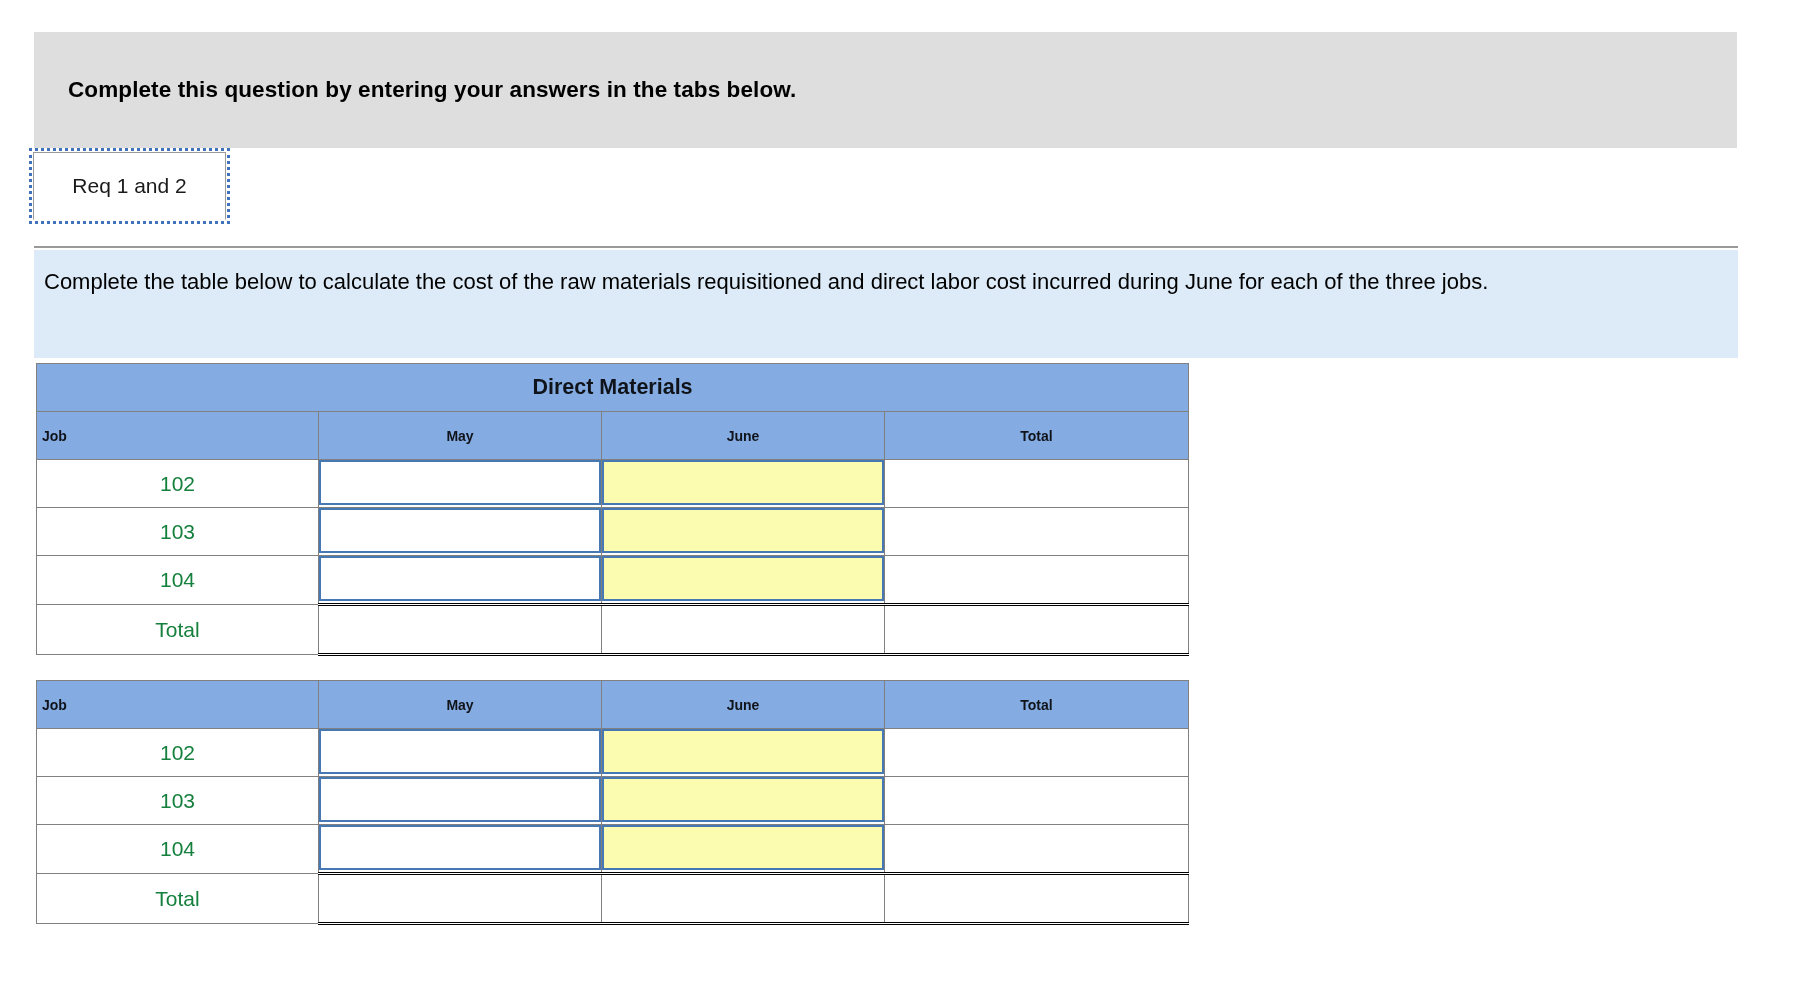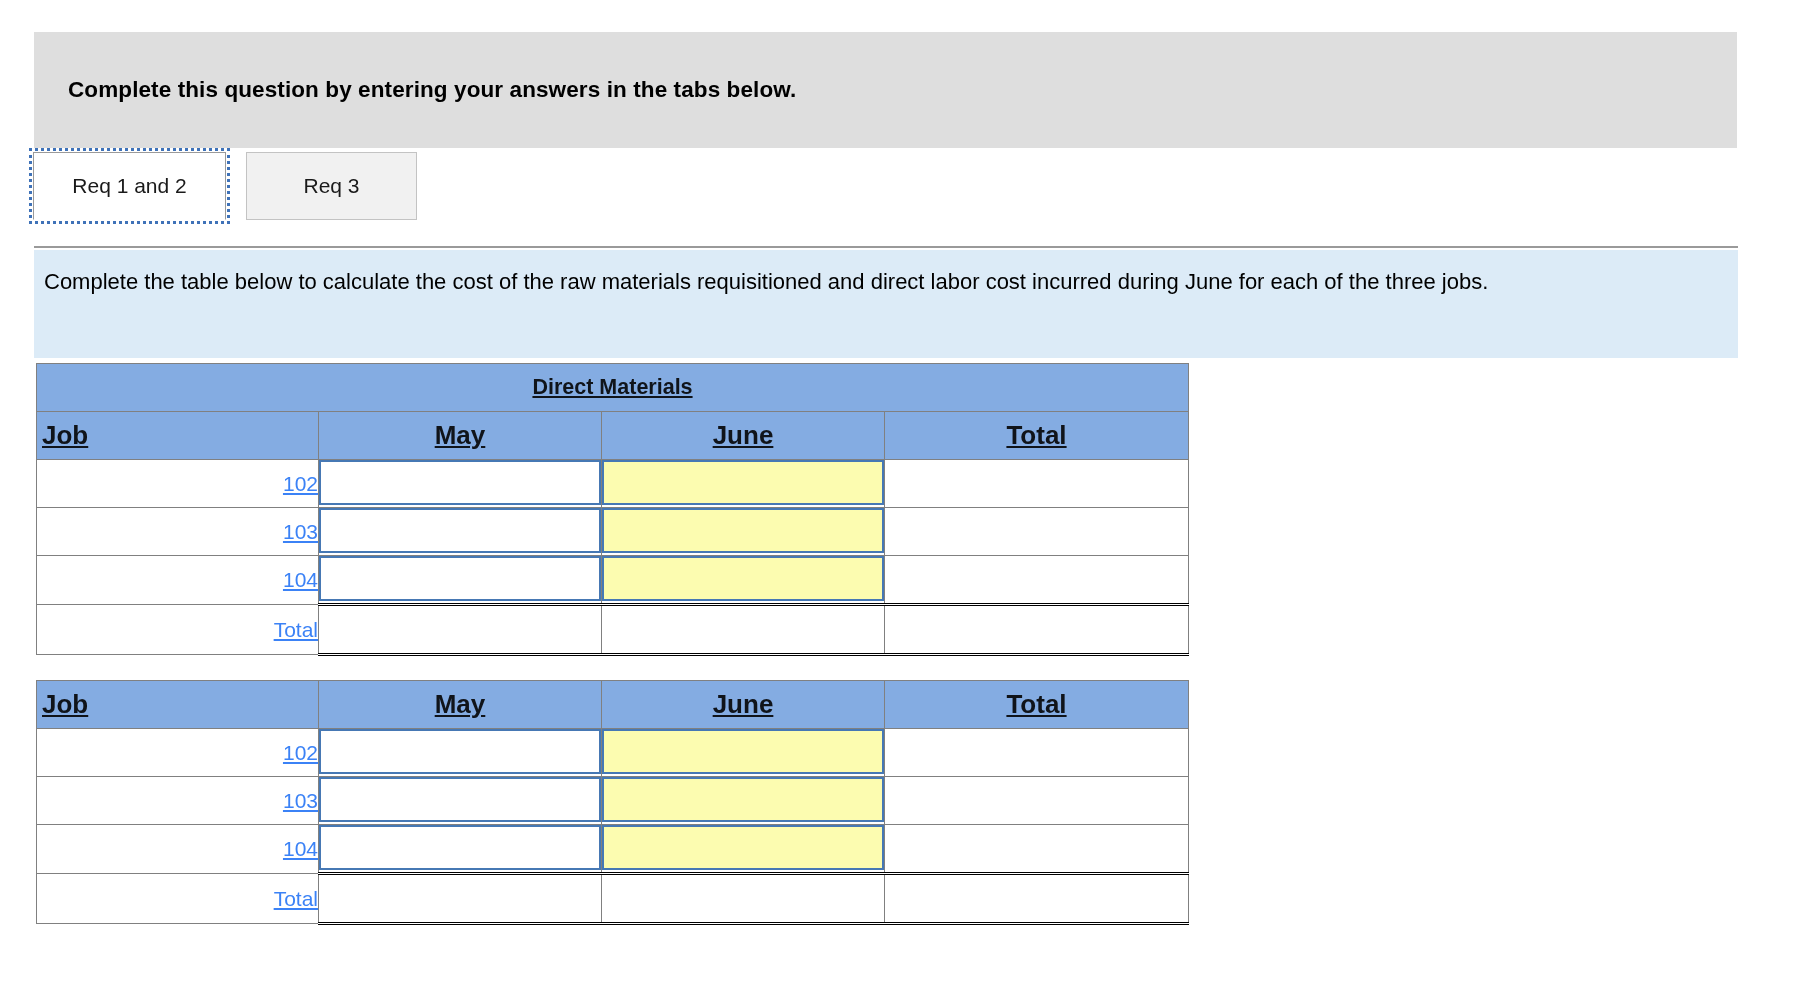--- a/index.html
+++ b/index.html
@@ -109,49 +109,48 @@
   .sheet col.c-job   { width: 282px; }
   .sheet col.c-may   { width: 283px; }
   .sheet col.c-june  { width: 283px; }
   .sheet col.c-total { width: 304px; }
 
   .sheet td, .sheet th {
     border: 1px solid #808080;
     padding: 0;
     height: 47px;
     background: #ffffff;
-    text-decoration: underline;
   }
 
   .title-cell {
     background: #84ace2 !important;
     text-align: center;
     font-weight: bold;
     font-size: 21.5px;
     height: 45px;
     color: #10141a;
   }
   .hdr-cell {
     background: #84ace2 !important;
     font-weight: bold;
-    font-size: 26px;
+    font-size: 14px;
     text-align: center;
     height: 45px;
     color: #10141a;
   }
   .hdr-cell.left {
     text-align: left;
     padding-left: 5px;
   }
 
   .job-cell {
-    text-align: right;
+    text-align: center;
     padding-left: 8px;
     font-size: 21px;
-    color: #3b82f6;
+    color: #15803d;
   }
 
   
   .inp-cell {
     padding: 0;
     vertical-align: top;
   }
   .inp {
     position: relative;
     width: 100%;
@@ -181,23 +180,20 @@
 <body>
 
 <div class="banner">
   <div class="banner-text">Complete this question by entering your answers in the tabs below.</div>
 </div>
 
 <div class="tabstrip">
   <div class="tabstrip-rule"></div>
   <div class="tab tab-0 active">
     <span>Req 1 and 2</span>
-  </div>
-  <div class="tab tab-1">
-    <span>Req 3</span>
   </div>
 </div>
 
 <div class="instruction">
   <div class="instruction-text">Complete the table below to calculate the cost of the raw materials requisitioned and direct labor cost incurred during June for each of the three jobs.</div>
 </div>
 
 <table class="sheet sheet-materials">
   <colgroup>
     <col class="c-job">

